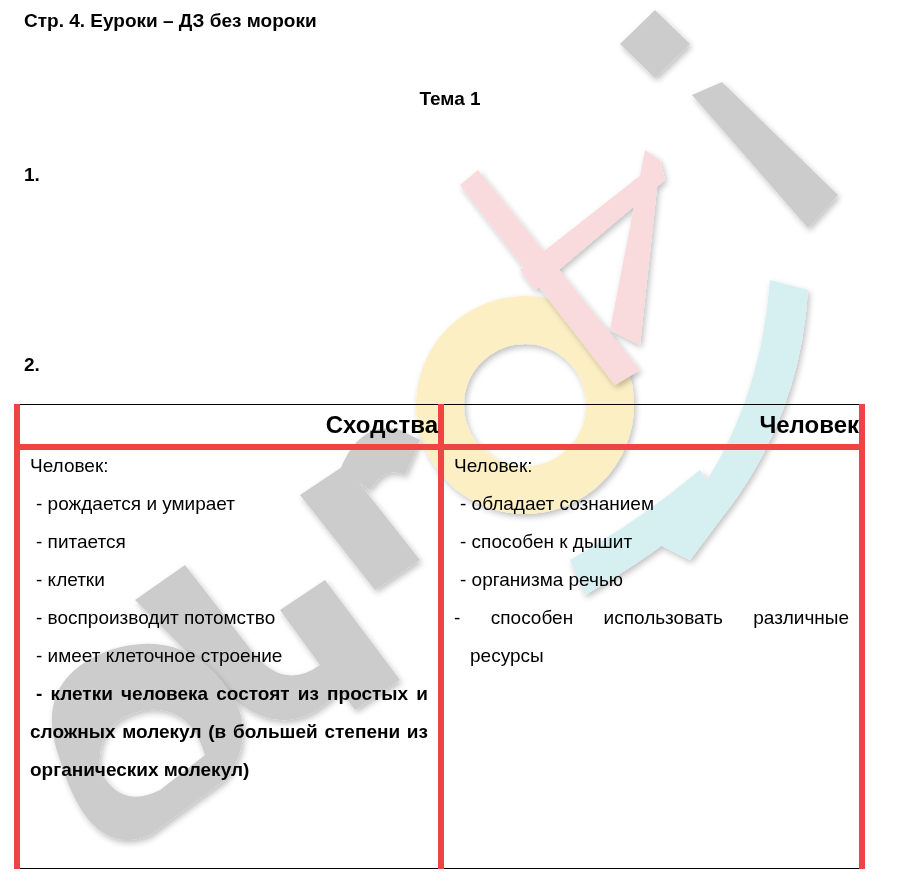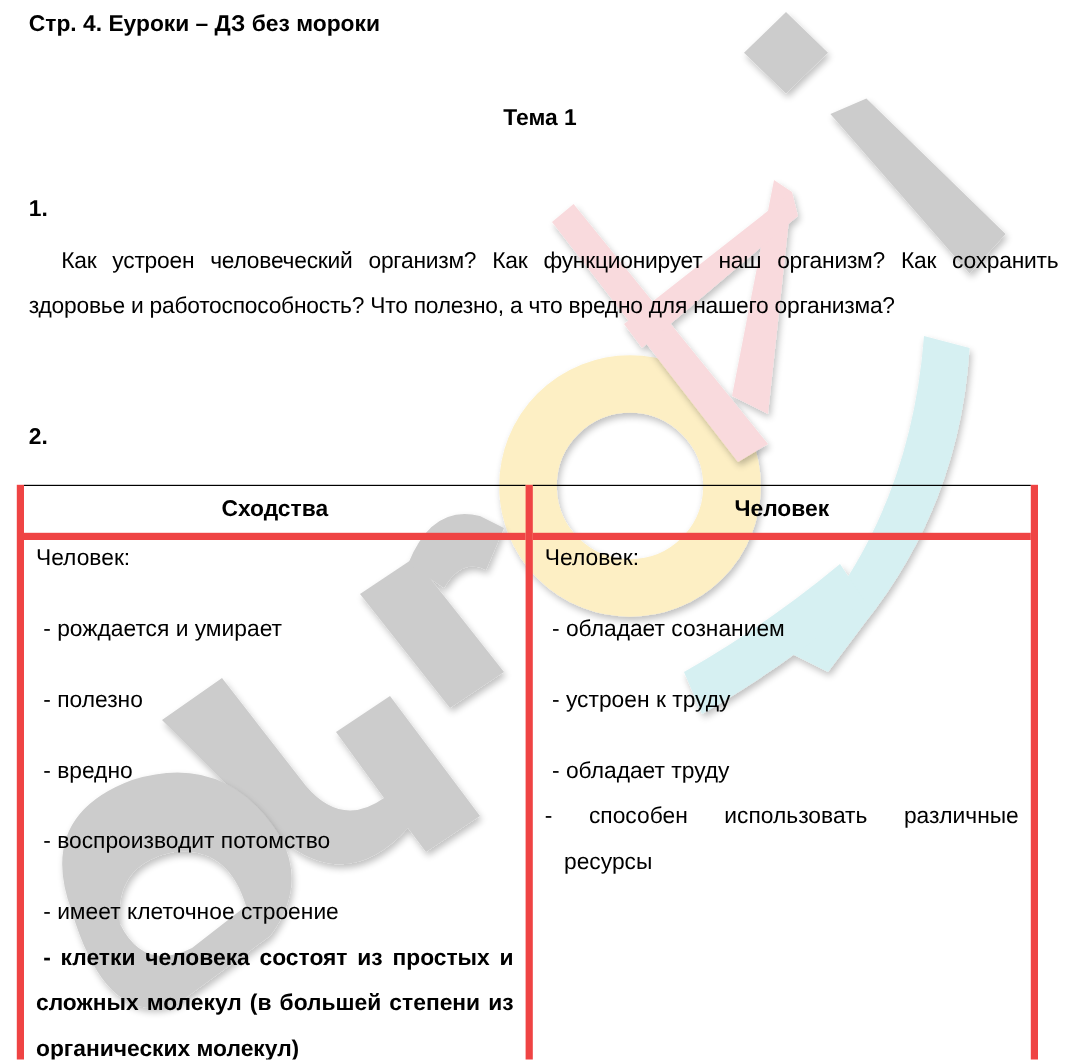--- a/index.html
+++ b/index.html
@@ -77,43 +77,42 @@
     }
     table.comp th, table.comp td {
       border: 6px solid #ef4444;
       vertical-align: top;
       padding: 0;
     }
     table.comp tr.head th {
       border-top: 1.5px solid #000;
       border-bottom: 1.5px solid #6a6a6a;
       height: 39px;
-      font-size: 19px;
-      font-weight: bold;
-      text-align: center;
+      font-size: 24px;
+      font-weight: bold;
+      text-align: right;
       vertical-align: middle;
     }
     table.comp tr.body td {
       border-bottom: 1.5px solid #000;
       height: 418px;
     }
     .cell {
       font-size: 19px;
       line-height: 38px;
       padding: 0 10px 0 10px;
     }
     .cell .label {
       display: block;
       margin-top: -3px;
     }
     .cell .item {
       display: block;
       text-align: justify;
       padding-left: 6px;
-      margin-top: 21px;
     }
     .cell .item-wrap {
       display: block;
       text-align: justify;
       text-align-last: left;
       padding-left: 6px;
       font-weight: bold;
     }
     .cell.left .item-wrap {
       padding-left: 0;
@@ -180,51 +179,50 @@
     <path d="M 60 760 Q 30 680 110 650 Q 190 625 235 700 Q 255 740 225 780 L 150 835 Q 90 860 60 760 Z M 100 770 Q 120 810 160 790 L 205 755 Q 190 705 145 710 Q 95 720 100 770 Z" fill="#cccccc" fill-rule="evenodd"></path>
   </g>
 </svg>
 
 <div class="content">
   <div class="header-title">Стр. 4. Еуроки – ДЗ без мороки</div>
 
   <div class="topic-title">Тема 1</div>
 
   <div class="q-num q1-num">1.</div>
-  <div class="q1-text">Как устроен человеческий организм? Как функционирует наш организм? Как сохранить здоровье и работоспособность? Что полезно, а что вредно для нашего организма?</div>
 
   <div class="q-num q2-num">2.</div>
 
   <table class="comp">
     <colgroup>
       <col class="col-left">
       <col>
     </colgroup>
     <tbody>
         <tr class="head">
       <th>Сходства</th>
       <th>Человек</th>
     </tr>
     <tr class="body">
       <td>
         <div class="cell left">
           <span class="label">Человек:</span>
           <span class="item"> - рождается и умирает</span>
-          <span class="item"> - полезно</span>
-          <span class="item"> - вредно</span>
+          <span class="item"> - питается</span>
+          <span class="item"> - клетки</span>
           <span class="item"> - воспроизводит потомство</span>
           <span class="item"> - имеет клеточное строение</span>
           <span class="item-wrap"> - клетки человека состоят из простых и сложных молекул (в большей степени из органических молекул)</span>
         </div>
       </td>
       <td>
         <div class="cell right">
           <span class="label">Человек:</span>
           <span class="item"> - обладает сознанием</span>
-          <span class="item"> - устроен к труду</span>
-          <span class="item"> - обладает труду</span>
+          <span class="item"> - способен к дышит</span>
+          <span class="item"> - организма речью</span>
           <span class="item-long">- способен использовать различные ресурсы</span>
         </div>
       </td>
     </tr>
   </tbody>
     </table>
 </div>
 
 </body></html>

